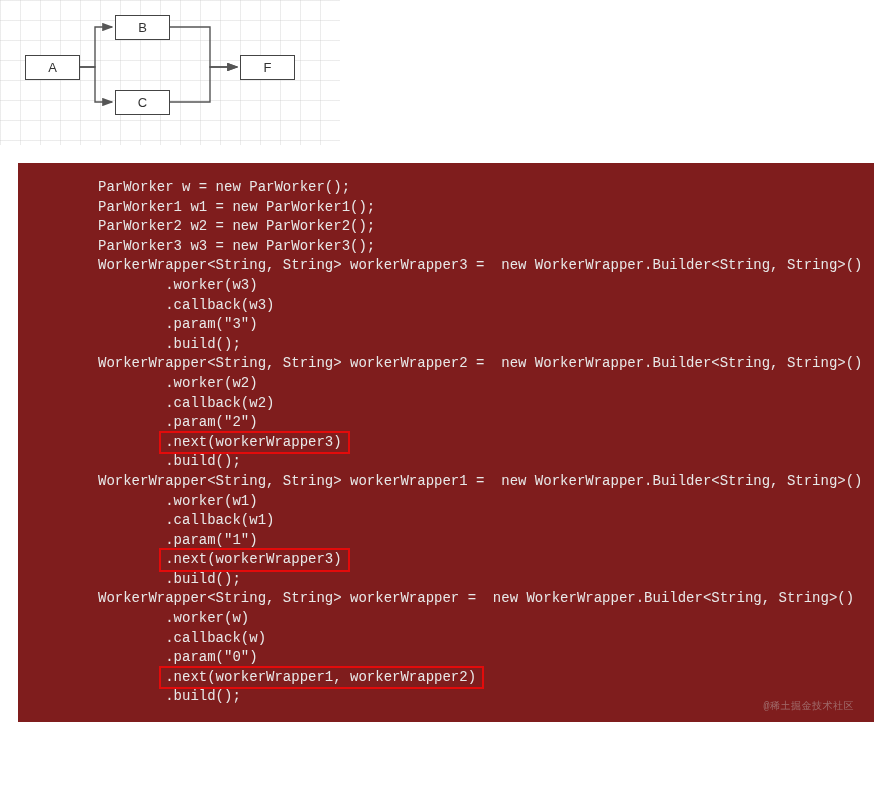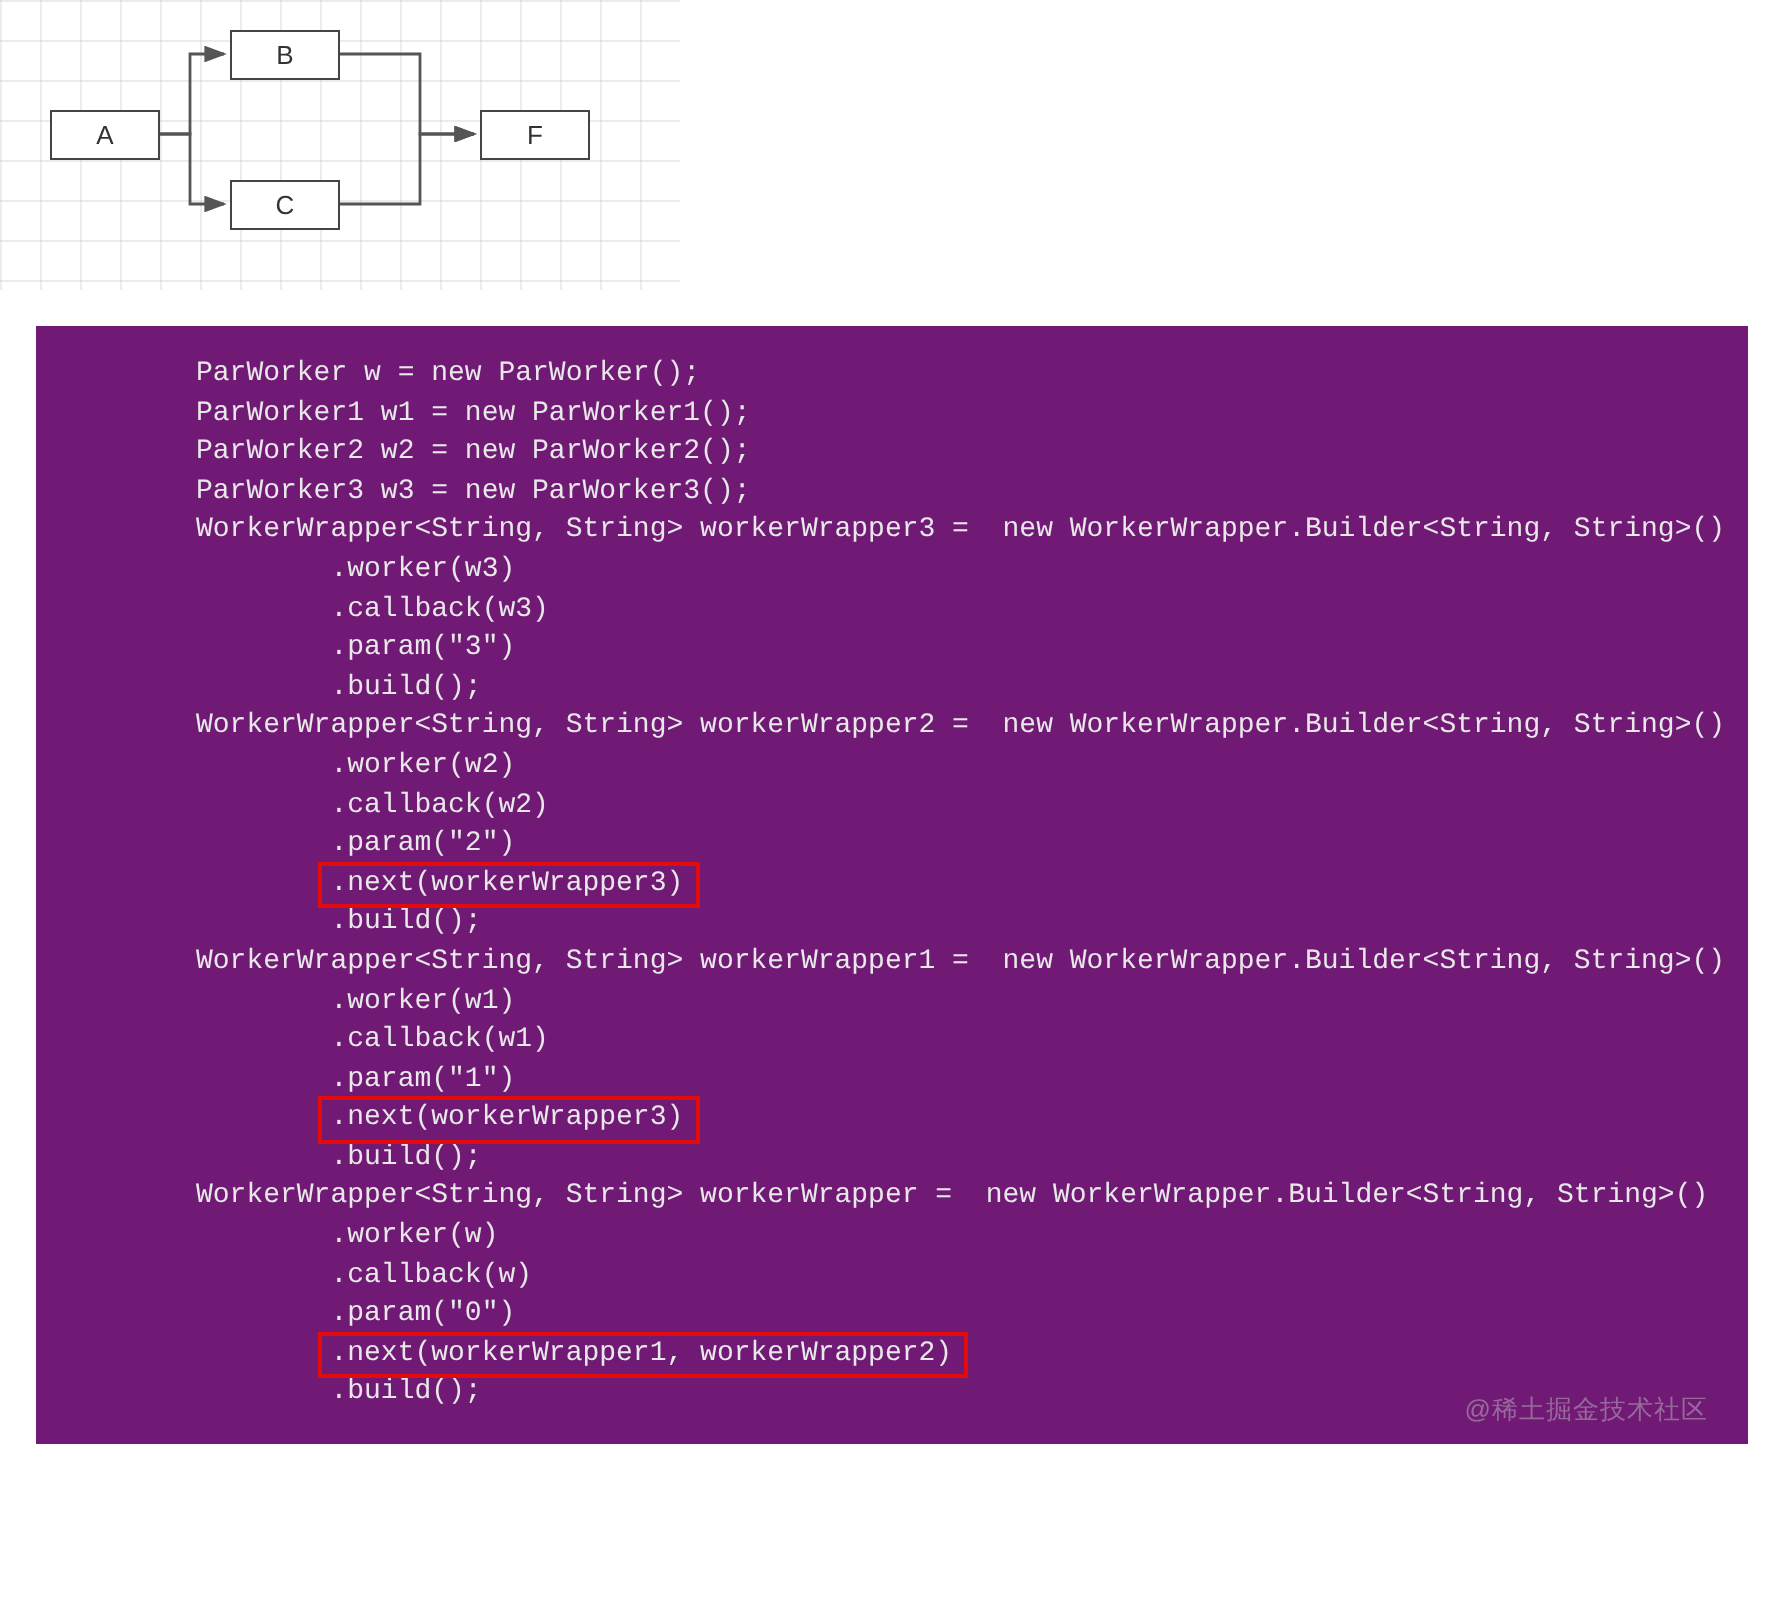--- a/index.html
+++ b/index.html
@@ -44,21 +44,21 @@
   svg.arrows {
     position: absolute;
     left: 0; top: 0;
     width: 340px;
     height: 145px;
     overflow: visible;
   }
   
   .code-block {
     margin: 18px 18px 14px 18px;
-    background: #701a75;
+    background: #7f1d1d;
     color: #e8e8e8;
     padding: 15px 0 15px 0;
     position: relative;
     font-size: 14px;
     line-height: 1.4;
   }
   .code-block pre {
     margin: 0;
     padding: 0 25px 0 80px;
     font-family: "Consolas", "Monaco", "Courier New", monospace;
@@ -72,22 +72,22 @@
   .highlight-box {
     border: 2.5px solid #e30b0b;
     position: absolute;
     pointer-events: none;
     box-sizing: border-box;
   }
   .watermark {
     position: absolute;
     right: 20px;
     bottom: 8px;
-    font-family: Liberation Sans, sans-serif;
-    font-size: 13px;
+    font-family: Liberation Mono, monospace;
+    font-size: 10px;
     color: rgba(200,200,200,0.45);
     pointer-events: none;
     letter-spacing: 0.5px;
     text-align: center;
   }
 </style>
 </head>
 <body>
 
 <div class="page">

